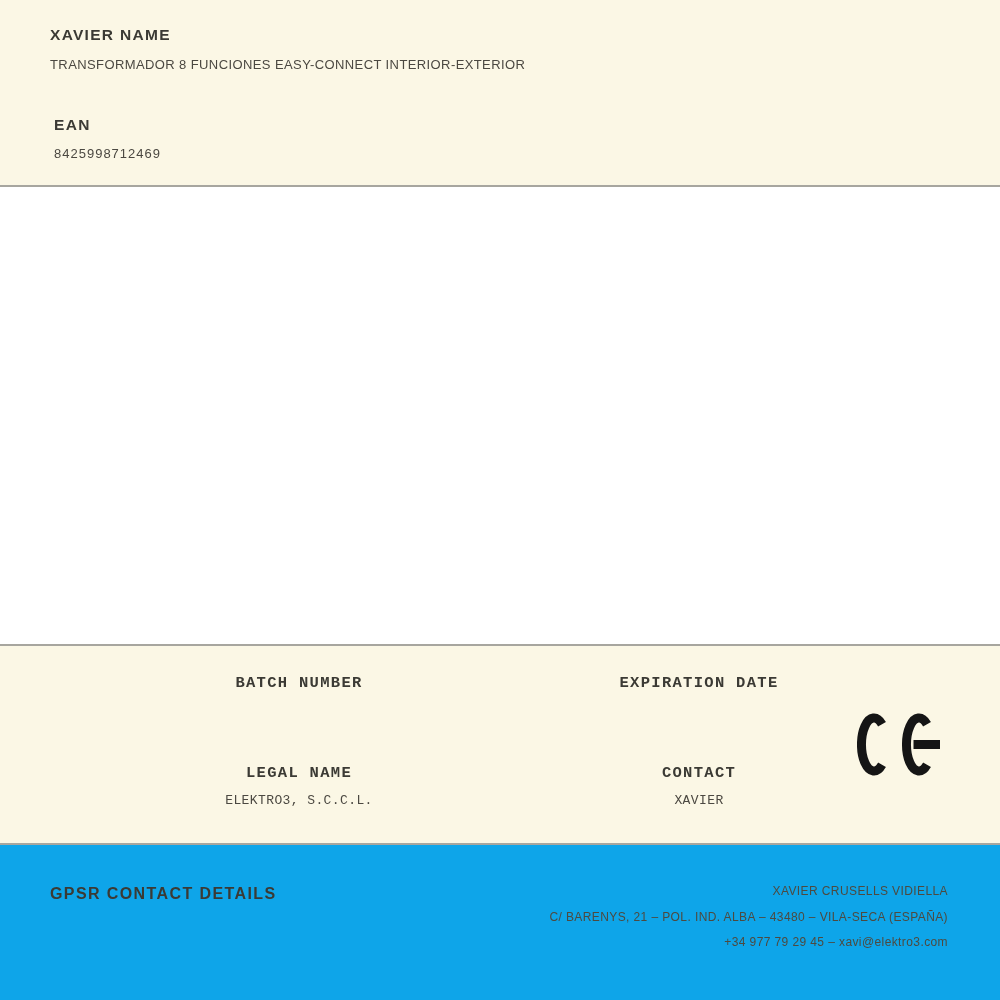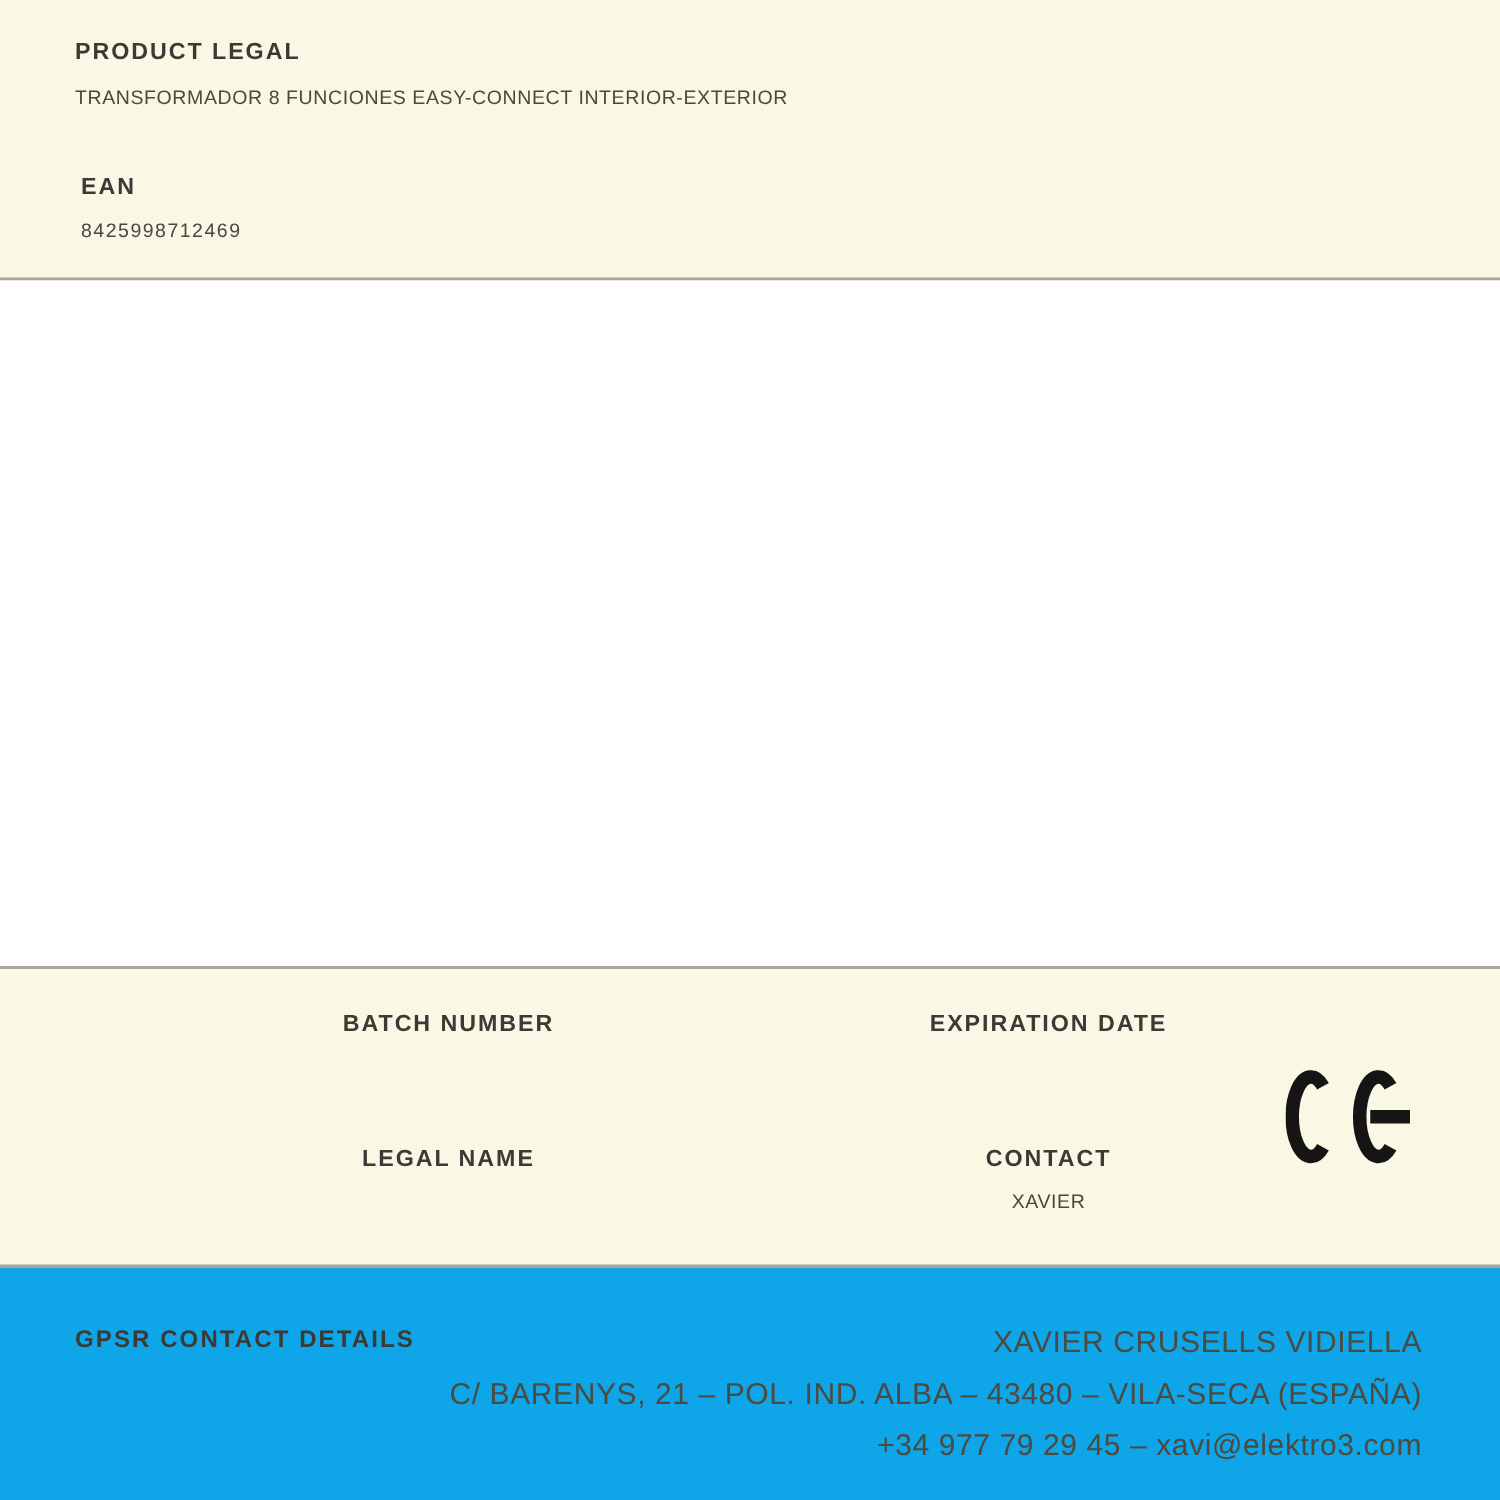--- a/index.html
+++ b/index.html
@@ -65,20 +65,21 @@
   .field-product-name .value { margin-top: 13px; }
   .field-ean { position: absolute; left: 54px; top: 116px; }
   .field-ean .value { margin-top: 12px; letter-spacing: 1px; }
 
   
   .info-row {
     position: absolute;
     left: 99px;
     width: 800px;
     display: flex;
+    font-family: Liberation Mono, monospace;
   }
   .info-row .cell {
     width: 400px;
     text-align: center;
   }
   .row-1 { top: 28px; }
   .row-2 { top: 118px; justify-content: space-between; }
   .info-row .cell .value { margin-top: 11px; }
 
   
@@ -100,35 +101,35 @@
     letter-spacing: 1.4px;
     color: #3b3a34;
   }
   .contact-block {
     position: absolute;
     right: 52px;
     top: 39px;
     text-align: right;
   }
   .contact-block .line {
-    font-size: 20px;
+    font-size: 12px;
     letter-spacing: 0.4px;
     color: #4d4a40;
     margin-bottom: 11.5px;
     white-space: nowrap;
   }
 </style>
 </head>
 <body>
 
 <div class="page">
 
   <div class="sec sec-top">
     <div class="field-product-name">
-      <div class="label">PRODUCT LEGAL</div>
+      <div class="label">XAVIER NAME</div>
       <div class="value">TRANSFORMADOR 8 FUNCIONES EASY-CONNECT INTERIOR-EXTERIOR</div>
     </div>
     <div class="field-ean">
       <div class="label">EAN</div>
       <div class="value">8425998712469</div>
     </div>
   </div>
 
   <div class="sec sec-image"></div>
 
@@ -137,20 +138,21 @@
       <div class="cell">
         <div class="label">BATCH NUMBER</div>
       </div>
       <div class="cell">
         <div class="label">EXPIRATION DATE</div>
       </div>
     </div>
     <div class="info-row row-2">
       <div class="cell">
         <div class="label">LEGAL NAME</div>
+        <div class="value">ELEKTRO3, S.C.C.L.</div>
       </div>
       <div class="cell">
         <div class="label">CONTACT</div>
         <div class="value">XAVIER</div>
       </div>
     </div>
     <div class="ce-mark">
       <svg width="86" height="63" viewBox="0 0 86 63" xmlns="http://www.w3.org/2000/svg" aria-hidden="true">
         <g fill="none" stroke="#151515" stroke-width="9">
           <path d="M 25.0 11.2 A 12.5 26.5 0 1 0 25.0 51.8"></path>

